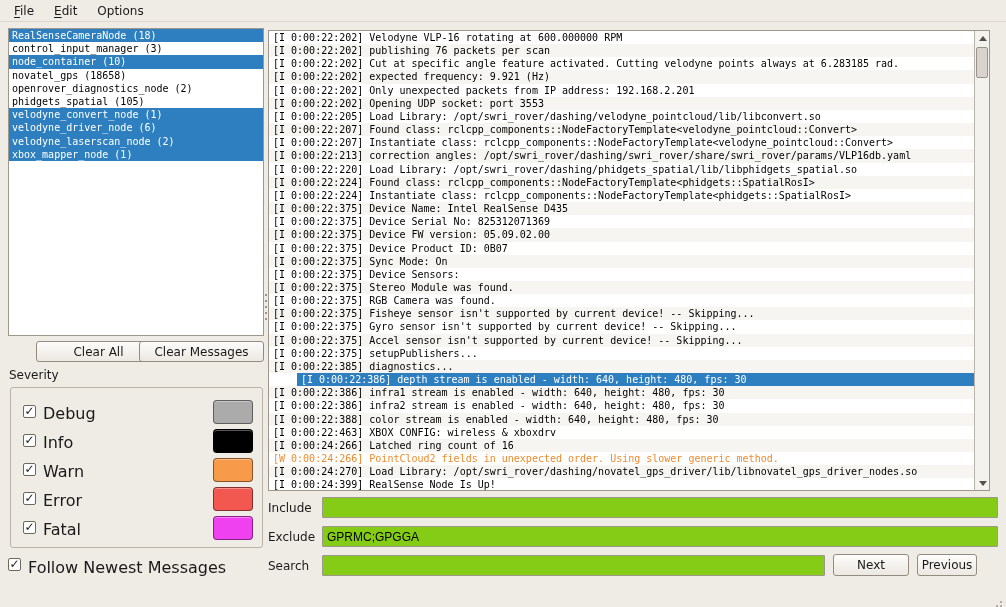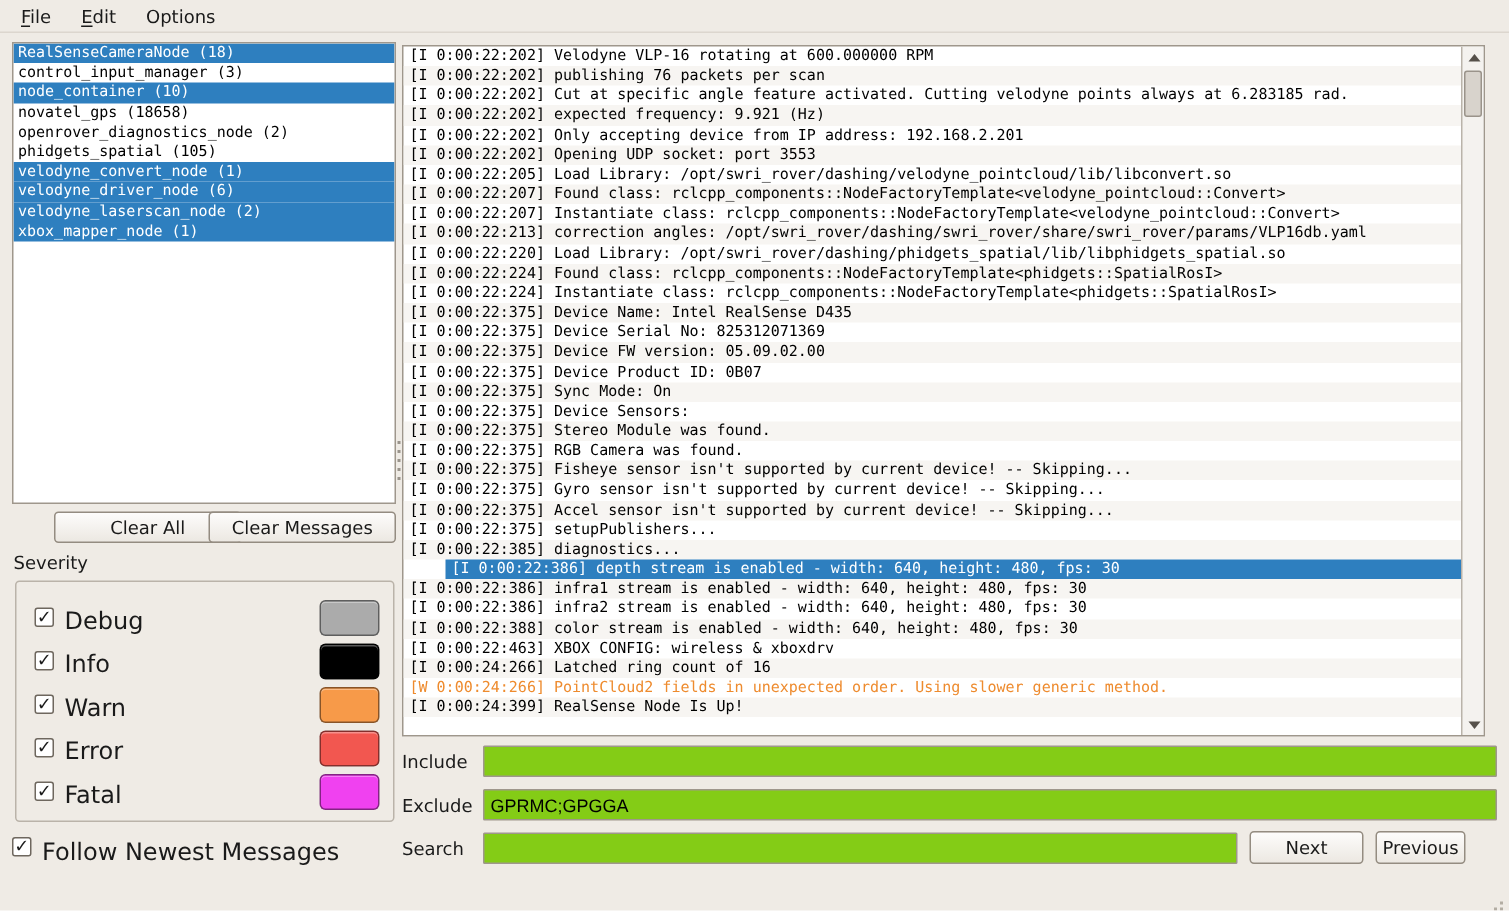--- a/index.html
+++ b/index.html
@@ -142,21 +142,21 @@
   </span>
   <span class="follow-label">Follow Newest Messages</span>
 </div>
 
 <div class="log-panel">
   <div class="log-rows" id="log-rows">
       <div class="log-row">[I 0:00:22:202] Velodyne VLP-16 rotating at 600.000000 RPM</div>
       <div class="log-row">[I 0:00:22:202] publishing 76 packets per scan</div>
       <div class="log-row">[I 0:00:22:202] Cut at specific angle feature activated. Cutting velodyne points always at 6.283185 rad.</div>
       <div class="log-row">[I 0:00:22:202] expected frequency: 9.921 (Hz)</div>
-      <div class="log-row">[I 0:00:22:202] Only accepting device from IP address: 192.168.2.201</div>
+      <div class="log-row">[I 0:00:22:202] Only unexpected packets from IP address: 192.168.2.201</div>
       <div class="log-row">[I 0:00:22:202] Opening UDP socket: port 3553</div>
       <div class="log-row">[I 0:00:22:205] Load Library: /opt/swri_rover/dashing/velodyne_pointcloud/lib/libconvert.so</div>
       <div class="log-row">[I 0:00:22:207] Found class: rclcpp_components::NodeFactoryTemplate&lt;velodyne_pointcloud::Convert&gt;</div>
       <div class="log-row">[I 0:00:22:207] Instantiate class: rclcpp_components::NodeFactoryTemplate&lt;velodyne_pointcloud::Convert&gt;</div>
       <div class="log-row">[I 0:00:22:213] correction angles: /opt/swri_rover/dashing/swri_rover/share/swri_rover/params/VLP16db.yaml</div>
       <div class="log-row">[I 0:00:22:220] Load Library: /opt/swri_rover/dashing/phidgets_spatial/lib/libphidgets_spatial.so</div>
       <div class="log-row">[I 0:00:22:224] Found class: rclcpp_components::NodeFactoryTemplate&lt;phidgets::SpatialRosI&gt;</div>
       <div class="log-row">[I 0:00:22:224] Instantiate class: rclcpp_components::NodeFactoryTemplate&lt;phidgets::SpatialRosI&gt;</div>
       <div class="log-row">[I 0:00:22:375] Device Name: Intel RealSense D435</div>
       <div class="log-row">[I 0:00:22:375] Device Serial No: 825312071369</div>
@@ -171,20 +171,21 @@
       <div class="log-row">[I 0:00:22:375] Accel sensor isn't supported by current device! -- Skipping...</div>
       <div class="log-row">[I 0:00:22:375] setupPublishers...</div>
       <div class="log-row">[I 0:00:22:385] diagnostics...</div>
       <div class="log-row sel">[I 0:00:22:386] depth stream is enabled - width: 640, height: 480, fps: 30</div>
       <div class="log-row">[I 0:00:22:386] infra1 stream is enabled - width: 640, height: 480, fps: 30</div>
       <div class="log-row">[I 0:00:22:386] infra2 stream is enabled - width: 640, height: 480, fps: 30</div>
       <div class="log-row">[I 0:00:22:388] color stream is enabled - width: 640, height: 480, fps: 30</div>
       <div class="log-row">[I 0:00:22:463] XBOX CONFIG: wireless &amp; xboxdrv</div>
       <div class="log-row">[I 0:00:24:266] Latched ring count of 16</div>
       <div class="log-row warn">[W 0:00:24:266] PointCloud2 fields in unexpected order. Using slower generic method.</div>
+      <div class="log-row">[I 0:00:24:270] Load Library: /opt/swri_rover/dashing/novatel_gps_driver/lib/libnovatel_gps_driver_nodes.so</div>
       <div class="log-row">[I 0:00:24:399] RealSense Node Is Up!</div>
     </div>
   <div class="vscroll">
     <div class="sb-btn up">
       <div class="arrow up"></div>
     </div>
     <div class="sb-thumb"></div>
     <div class="sb-btn down">
       <div class="arrow down"></div>
     </div>

